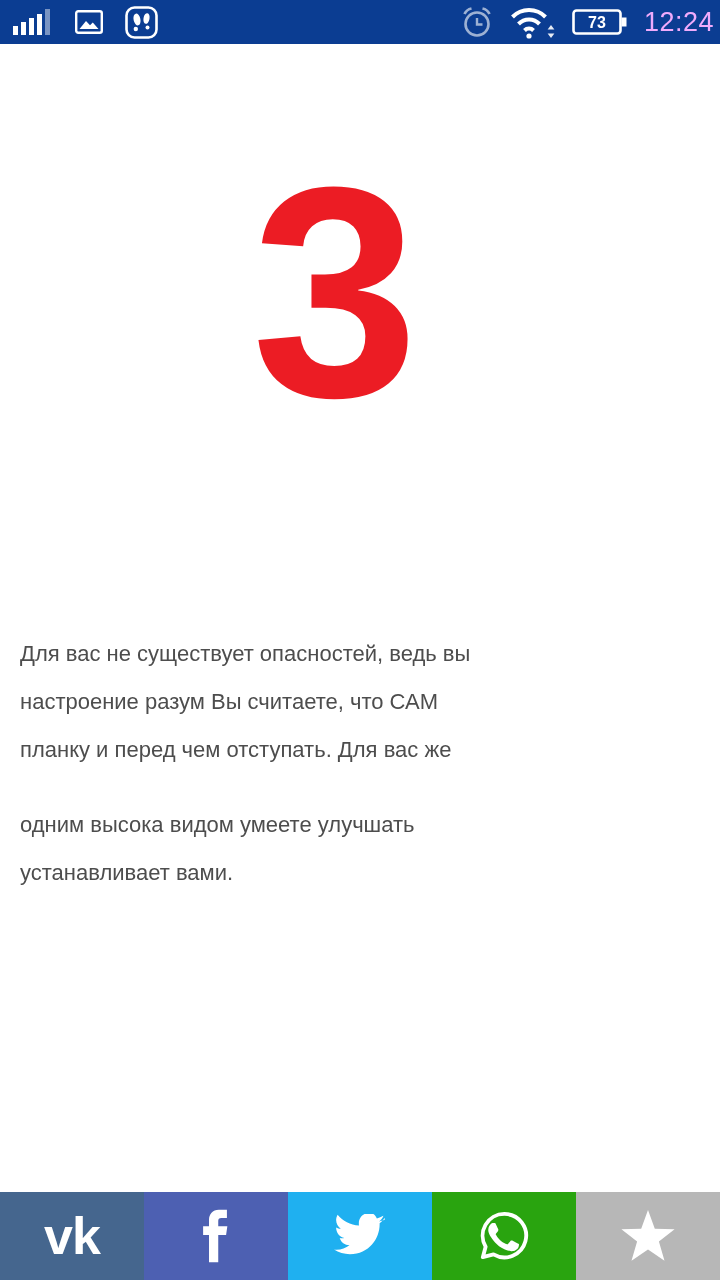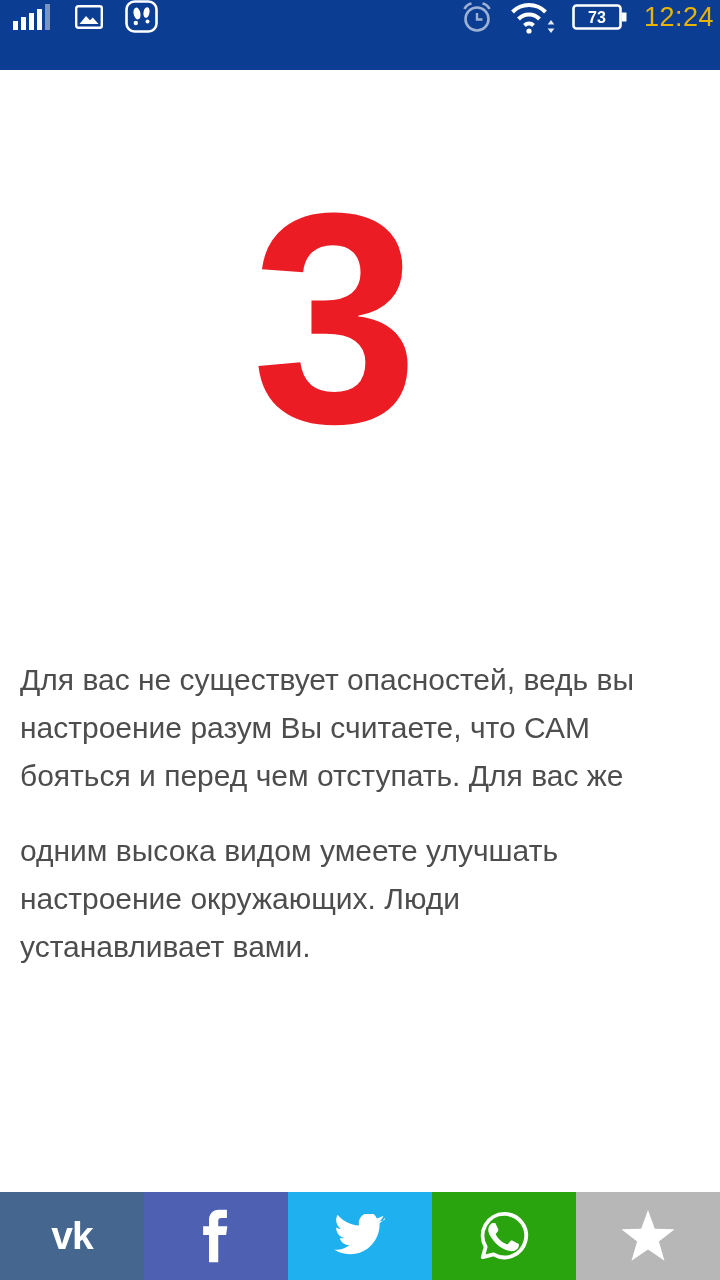--- a/index.html
+++ b/index.html
@@ -1,46 +1,46 @@
 <!DOCTYPE html>
 <html><head>
 <meta charset="utf-8">
 <style>
   * { margin:0; padding:0; box-sizing:border-box; }
   html,body { width:720px; height:1280px; background:#fff; overflow:hidden;
               font-family:"Liberation Sans", sans-serif; }
   .screen { position:relative; width:720px; height:1280px; }
 
   
-  .status-bar { height:70px; background:#0b3d92; display:flex;
-                align-items:flex-start; justify-content:space-between;
+  .status-bar { height:44px; background:#0b3d92; display:flex;
+                align-items:center; justify-content:space-between;
                 padding:0 6px 0 13px; }
   .sb-group { display:flex; align-items:center; }
   .sb-left  > * { margin-right:22px; }
   .sb-right > * { margin-left:16px; }
-  .sb-time { color:#eab308; font-size:27px; letter-spacing:0.5px; }
+  .sb-time { color:#f0abfc; font-size:27px; letter-spacing:0.5px; }
 
   
   .hero { height:586px; padding-top:98px; text-align:center; }
   .digit { display:inline-block; font-weight:700; font-size:300px;
            line-height:1; color:#ec1c24; transform:translateX(-25px);
            font-family:"Liberation Sans", sans-serif; }
 
   
   .article { padding:0 20px; color:#4d4d4d; }
   .para { margin-bottom:27px; }
-  .tline { font-size:30px; line-height:48px; white-space:nowrap;
+  .tline { font-size:22px; line-height:48px; white-space:nowrap;
            letter-spacing:0; }
 
   
   .share-bar { position:absolute; left:0; right:0; bottom:0; height:88px;
                display:flex; }
   .share-btn { flex:1 1 0; display:flex; align-items:center;
                justify-content:center; cursor:pointer; }
-  .vk-label { color:#fff; font-weight:700; font-size:39px;
+  .vk-label { color:#fff; font-weight:700; font-size:52px;
               letter-spacing:-1px; }
 </style>
 </head>
 <body>
 
 <div class="screen">
 
   <div class="status-bar" style="background-color: rgb(11, 61, 146);">
     <div class="sb-group sb-left">
       <svg width="40" height="26" viewBox="0 0 40 26">
@@ -88,25 +88,24 @@
   </div>
 
   <div class="hero">
     <span class="digit" style="color: rgb(236, 28, 36);">3</span>
   </div>
 
   <div class="article" style="color: rgb(77, 77, 77);">
     <div class="para">
       <div class="tline">Для вас не существует опасностей, ведь вы</div>
       <div class="tline">настроение разум Вы считаете, что САМ</div>
-      <div class="tline">бояться и перед чем отступать. Для вас же</div>
+      <div class="tline">планку и перед чем отступать. Для вас же</div>
     </div>
     <div class="para">
       <div class="tline">одним высока видом умеете улучшать</div>
-      <div class="tline">настроение окружающих. Люди</div>
       <div class="tline">устанавливает вами.</div>
     </div>
   </div>
 
   <div class="share-bar">
 
     <div class="share-btn" style="background-color: rgb(69, 102, 142);">
       <span class="vk-label">vk</span>
     </div>
 

